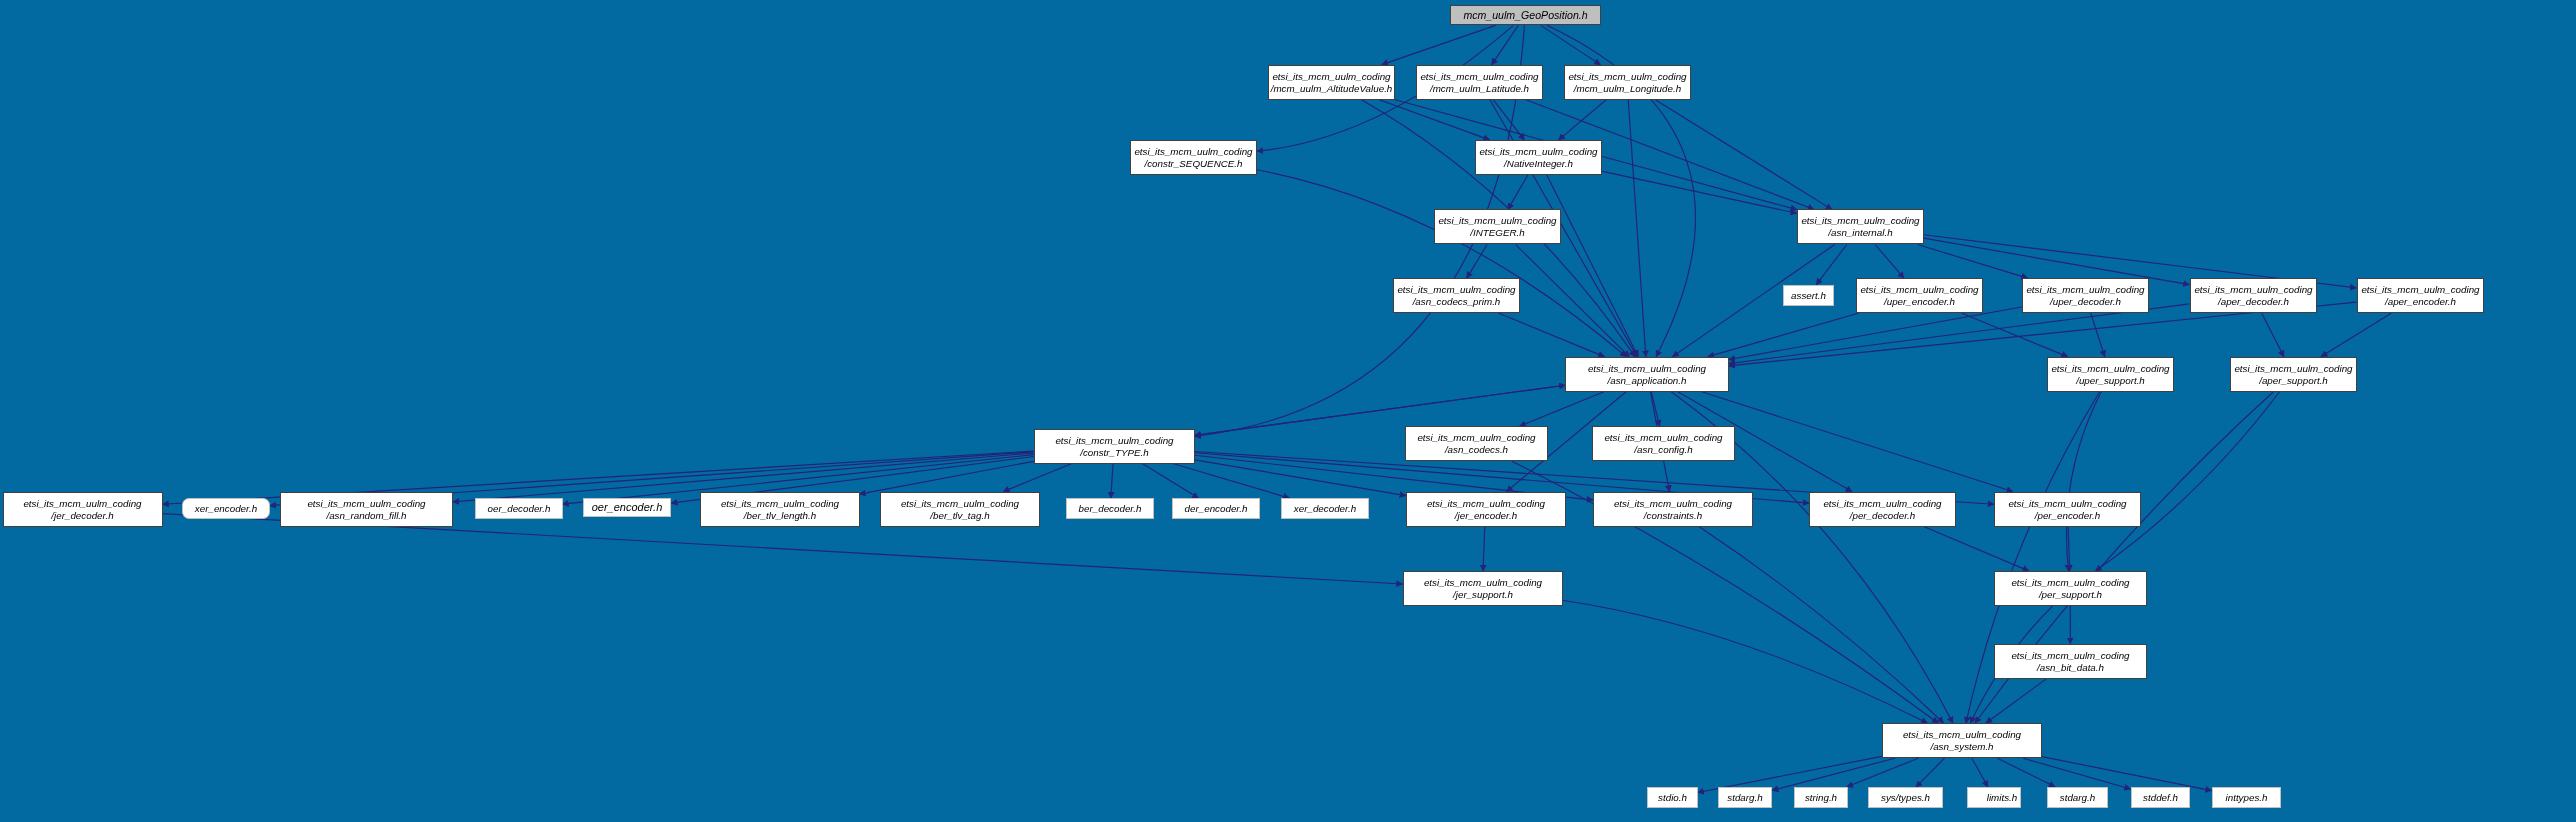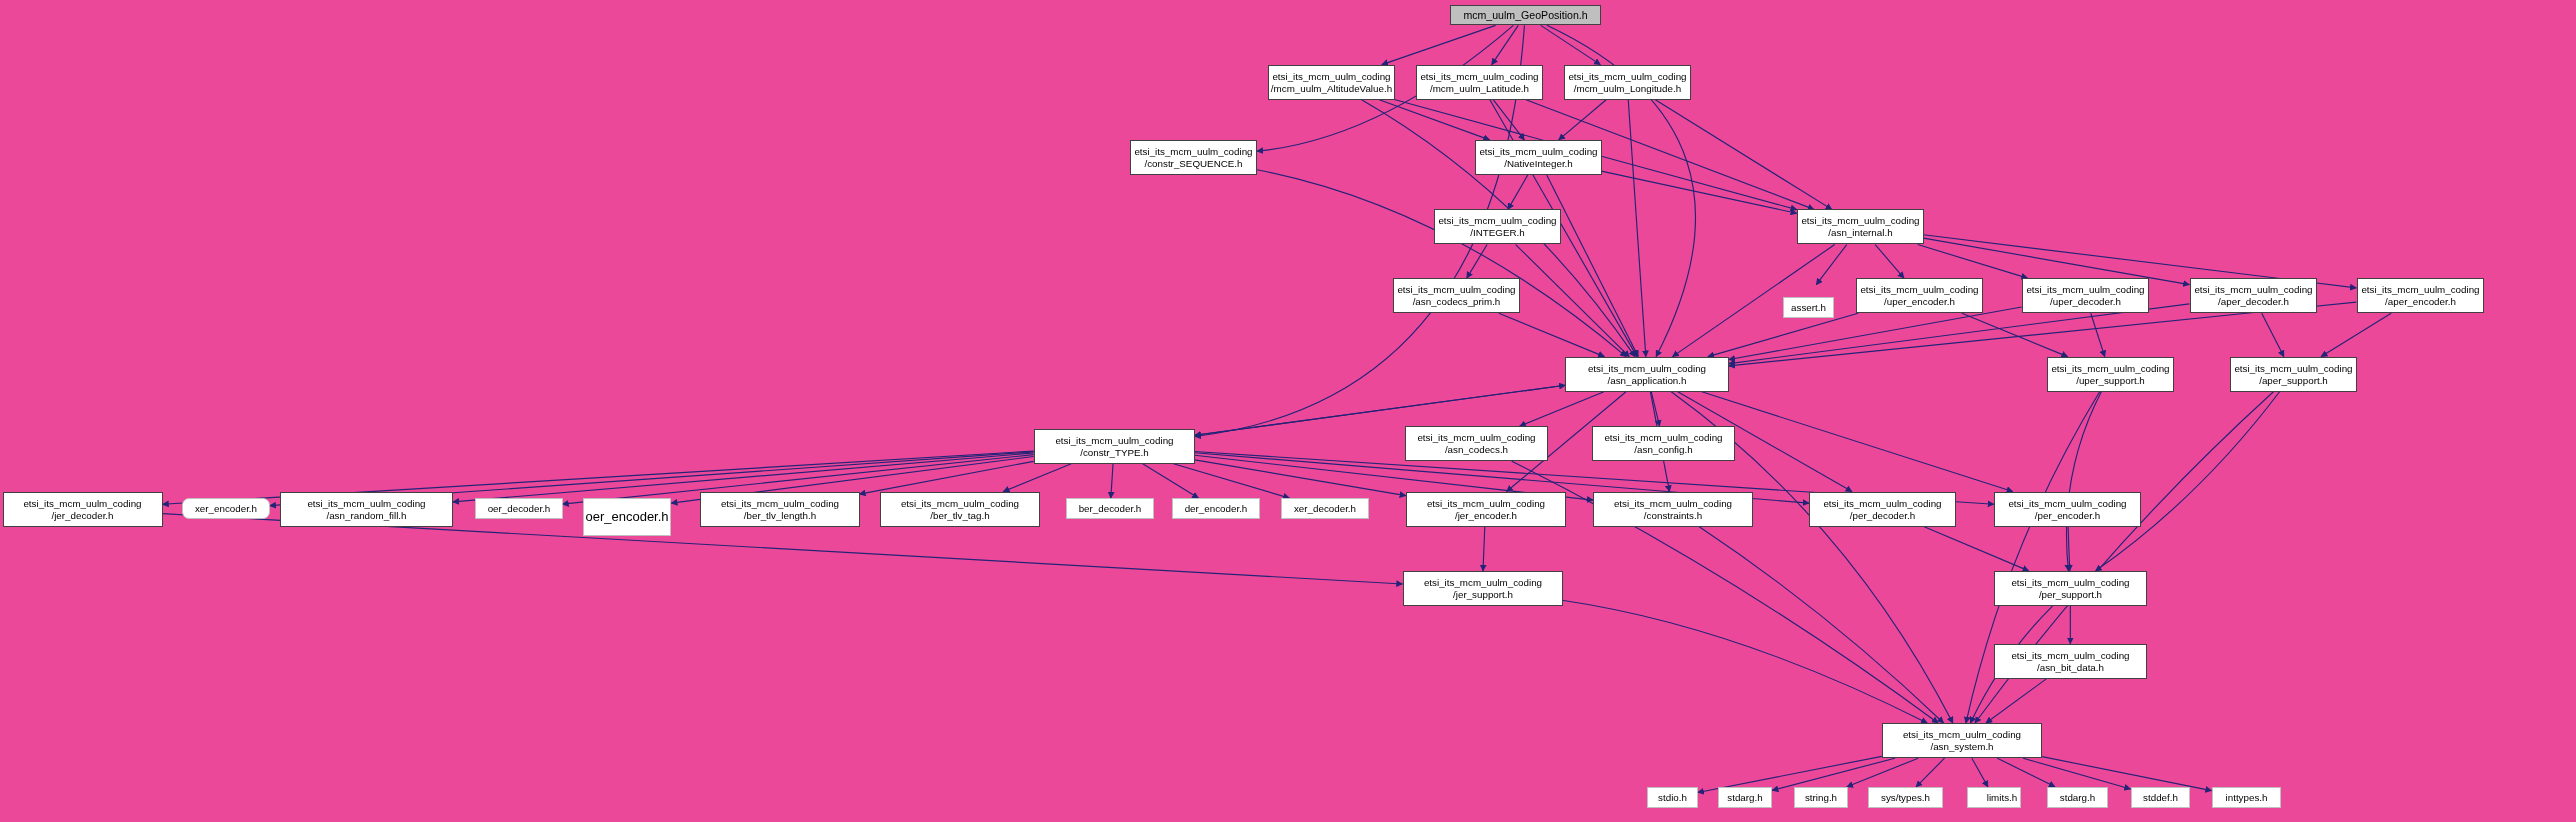--- a/index.html
+++ b/index.html
@@ -1,17 +1,17 @@
 <!DOCTYPE html>
 <html style="font-size:13px"><head>
 <meta charset="utf-8">
 <style>
   html,body{margin:0;padding:0;background:#ffffff;}
   body{font-family:"Liberation Sans","DejaVu Sans",sans-serif;}
-  #graph-root{position:relative;width:2576px;height:822px;overflow:hidden;background:#ec4899;}
+  #graph-root{position:relative;width:2576px;height:822px;overflow:hidden;background:#0369a1;font-style:italic;}
   #edge-layer{position:absolute;left:0;top:0;width:2576px;height:822px;pointer-events:none;}
   .gnode{position:absolute;box-sizing:border-box;display:flex;align-items:center;justify-content:center;
          text-align:center;line-height:1.18;white-space:pre;background:#ffffff;}
   .gnode.solid{border:0.8px solid #404040;}
   .gnode.faint{border:0.8px solid #c0c0c0;}
   .gnode.root{border:0.8px solid #404040;background:#bfbfbf;}
   .gnode .lbl{display:block;color:#000000;}
 </style>
 </head>
 <body>
@@ -116,21 +116,21 @@
       <div class="gnode solid" style="left: 1130px; top: 140px; width: 127px; height: 35px; font-size: 9.8px;"><span class="lbl">etsi_its_mcm_uulm_coding
 /constr_SEQUENCE.h</span></div>
       <div class="gnode solid" style="left: 1475px; top: 140px; width: 127px; height: 35px; font-size: 9.8px;"><span class="lbl">etsi_its_mcm_uulm_coding
 /NativeInteger.h</span></div>
       <div class="gnode solid" style="left: 1434px; top: 209px; width: 127px; height: 35px; font-size: 9.8px;"><span class="lbl">etsi_its_mcm_uulm_coding
 /INTEGER.h</span></div>
       <div class="gnode solid" style="left: 1797px; top: 209px; width: 127px; height: 35px; font-size: 9.8px;"><span class="lbl">etsi_its_mcm_uulm_coding
 /asn_internal.h</span></div>
       <div class="gnode solid" style="left: 1393px; top: 278px; width: 127px; height: 35px; font-size: 9.8px;"><span class="lbl">etsi_its_mcm_uulm_coding
 /asn_codecs_prim.h</span></div>
-      <div class="gnode faint" style="left: 1783px; top: 285px; width: 51px; height: 21px; font-size: 9.8px; margin-top: 12px;"><span class="lbl">assert.h</span></div>
+      <div class="gnode faint" style="left: 1783px; top: 285px; width: 51px; height: 21px; font-size: 9.8px;"><span class="lbl">assert.h</span></div>
       <div class="gnode solid" style="left: 1856px; top: 278px; width: 127px; height: 35px; font-size: 9.8px;"><span class="lbl">etsi_its_mcm_uulm_coding
 /uper_encoder.h</span></div>
       <div class="gnode solid" style="left: 2022px; top: 278px; width: 127px; height: 35px; font-size: 9.8px;"><span class="lbl">etsi_its_mcm_uulm_coding
 /uper_decoder.h</span></div>
       <div class="gnode solid" style="left: 2190px; top: 278px; width: 127px; height: 35px; font-size: 9.8px;"><span class="lbl">etsi_its_mcm_uulm_coding
 /aper_decoder.h</span></div>
       <div class="gnode solid" style="left: 2357px; top: 278px; width: 127px; height: 35px; font-size: 9.8px;"><span class="lbl">etsi_its_mcm_uulm_coding
 /aper_encoder.h</span></div>
       <div class="gnode solid" style="left: 1565px; top: 357px; width: 164px; height: 35px; font-size: 9.8px;"><span class="lbl">etsi_its_mcm_uulm_coding
 /asn_application.h</span></div>
@@ -143,21 +143,21 @@
       <div class="gnode solid" style="left: 1405px; top: 426px; width: 143px; height: 35px; font-size: 9.8px;"><span class="lbl">etsi_its_mcm_uulm_coding
 /asn_codecs.h</span></div>
       <div class="gnode solid" style="left: 1592px; top: 426px; width: 143px; height: 35px; font-size: 9.8px;"><span class="lbl">etsi_its_mcm_uulm_coding
 /asn_config.h</span></div>
       <div class="gnode solid" style="left: 2.5px; top: 492px; width: 160px; height: 35px; font-size: 9.8px;"><span class="lbl">etsi_its_mcm_uulm_coding
 /jer_decoder.h</span></div>
       <div class="gnode faint" style="left: 182px; top: 498px; width: 88px; height: 21px; font-size: 9.8px; border-radius: 7px;"><span class="lbl">xer_encoder.h</span></div>
       <div class="gnode solid" style="left: 280px; top: 492px; width: 173px; height: 35px; font-size: 9.8px;"><span class="lbl">etsi_its_mcm_uulm_coding
 /asn_random_fill.h</span></div>
       <div class="gnode faint" style="left: 475px; top: 498px; width: 88px; height: 21px; font-size: 9.8px;"><span class="lbl">oer_decoder.h</span></div>
-      <div class="gnode faint" style="left: 583px; top: 498px; width: 88px; height: 38px; font-size: 13px;"><span class="lbl">oer_encoder.h</span></div>
+      <div class="gnode faint" style="left: 583px; top: 498px; width: 88px; height: 19px; font-size: 11px;"><span class="lbl">oer_encoder.h</span></div>
       <div class="gnode solid" style="left: 700px; top: 492px; width: 160px; height: 35px; font-size: 9.8px;"><span class="lbl">etsi_its_mcm_uulm_coding
 /ber_tlv_length.h</span></div>
       <div class="gnode solid" style="left: 880px; top: 492px; width: 160px; height: 35px; font-size: 9.8px;"><span class="lbl">etsi_its_mcm_uulm_coding
 /ber_tlv_tag.h</span></div>
       <div class="gnode faint" style="left: 1066px; top: 498px; width: 88px; height: 21px; font-size: 9.8px;"><span class="lbl">ber_decoder.h</span></div>
       <div class="gnode faint" style="left: 1172px; top: 498px; width: 88px; height: 21px; font-size: 9.8px;"><span class="lbl">der_encoder.h</span></div>
       <div class="gnode faint" style="left: 1281px; top: 498px; width: 88px; height: 21px; font-size: 9.8px;"><span class="lbl">xer_decoder.h</span></div>
       <div class="gnode solid" style="left: 1406px; top: 492px; width: 160px; height: 35px; font-size: 9.8px;"><span class="lbl">etsi_its_mcm_uulm_coding
 /jer_encoder.h</span></div>
       <div class="gnode solid" style="left: 1593px; top: 492px; width: 160px; height: 35px; font-size: 9.8px;"><span class="lbl">etsi_its_mcm_uulm_coding

